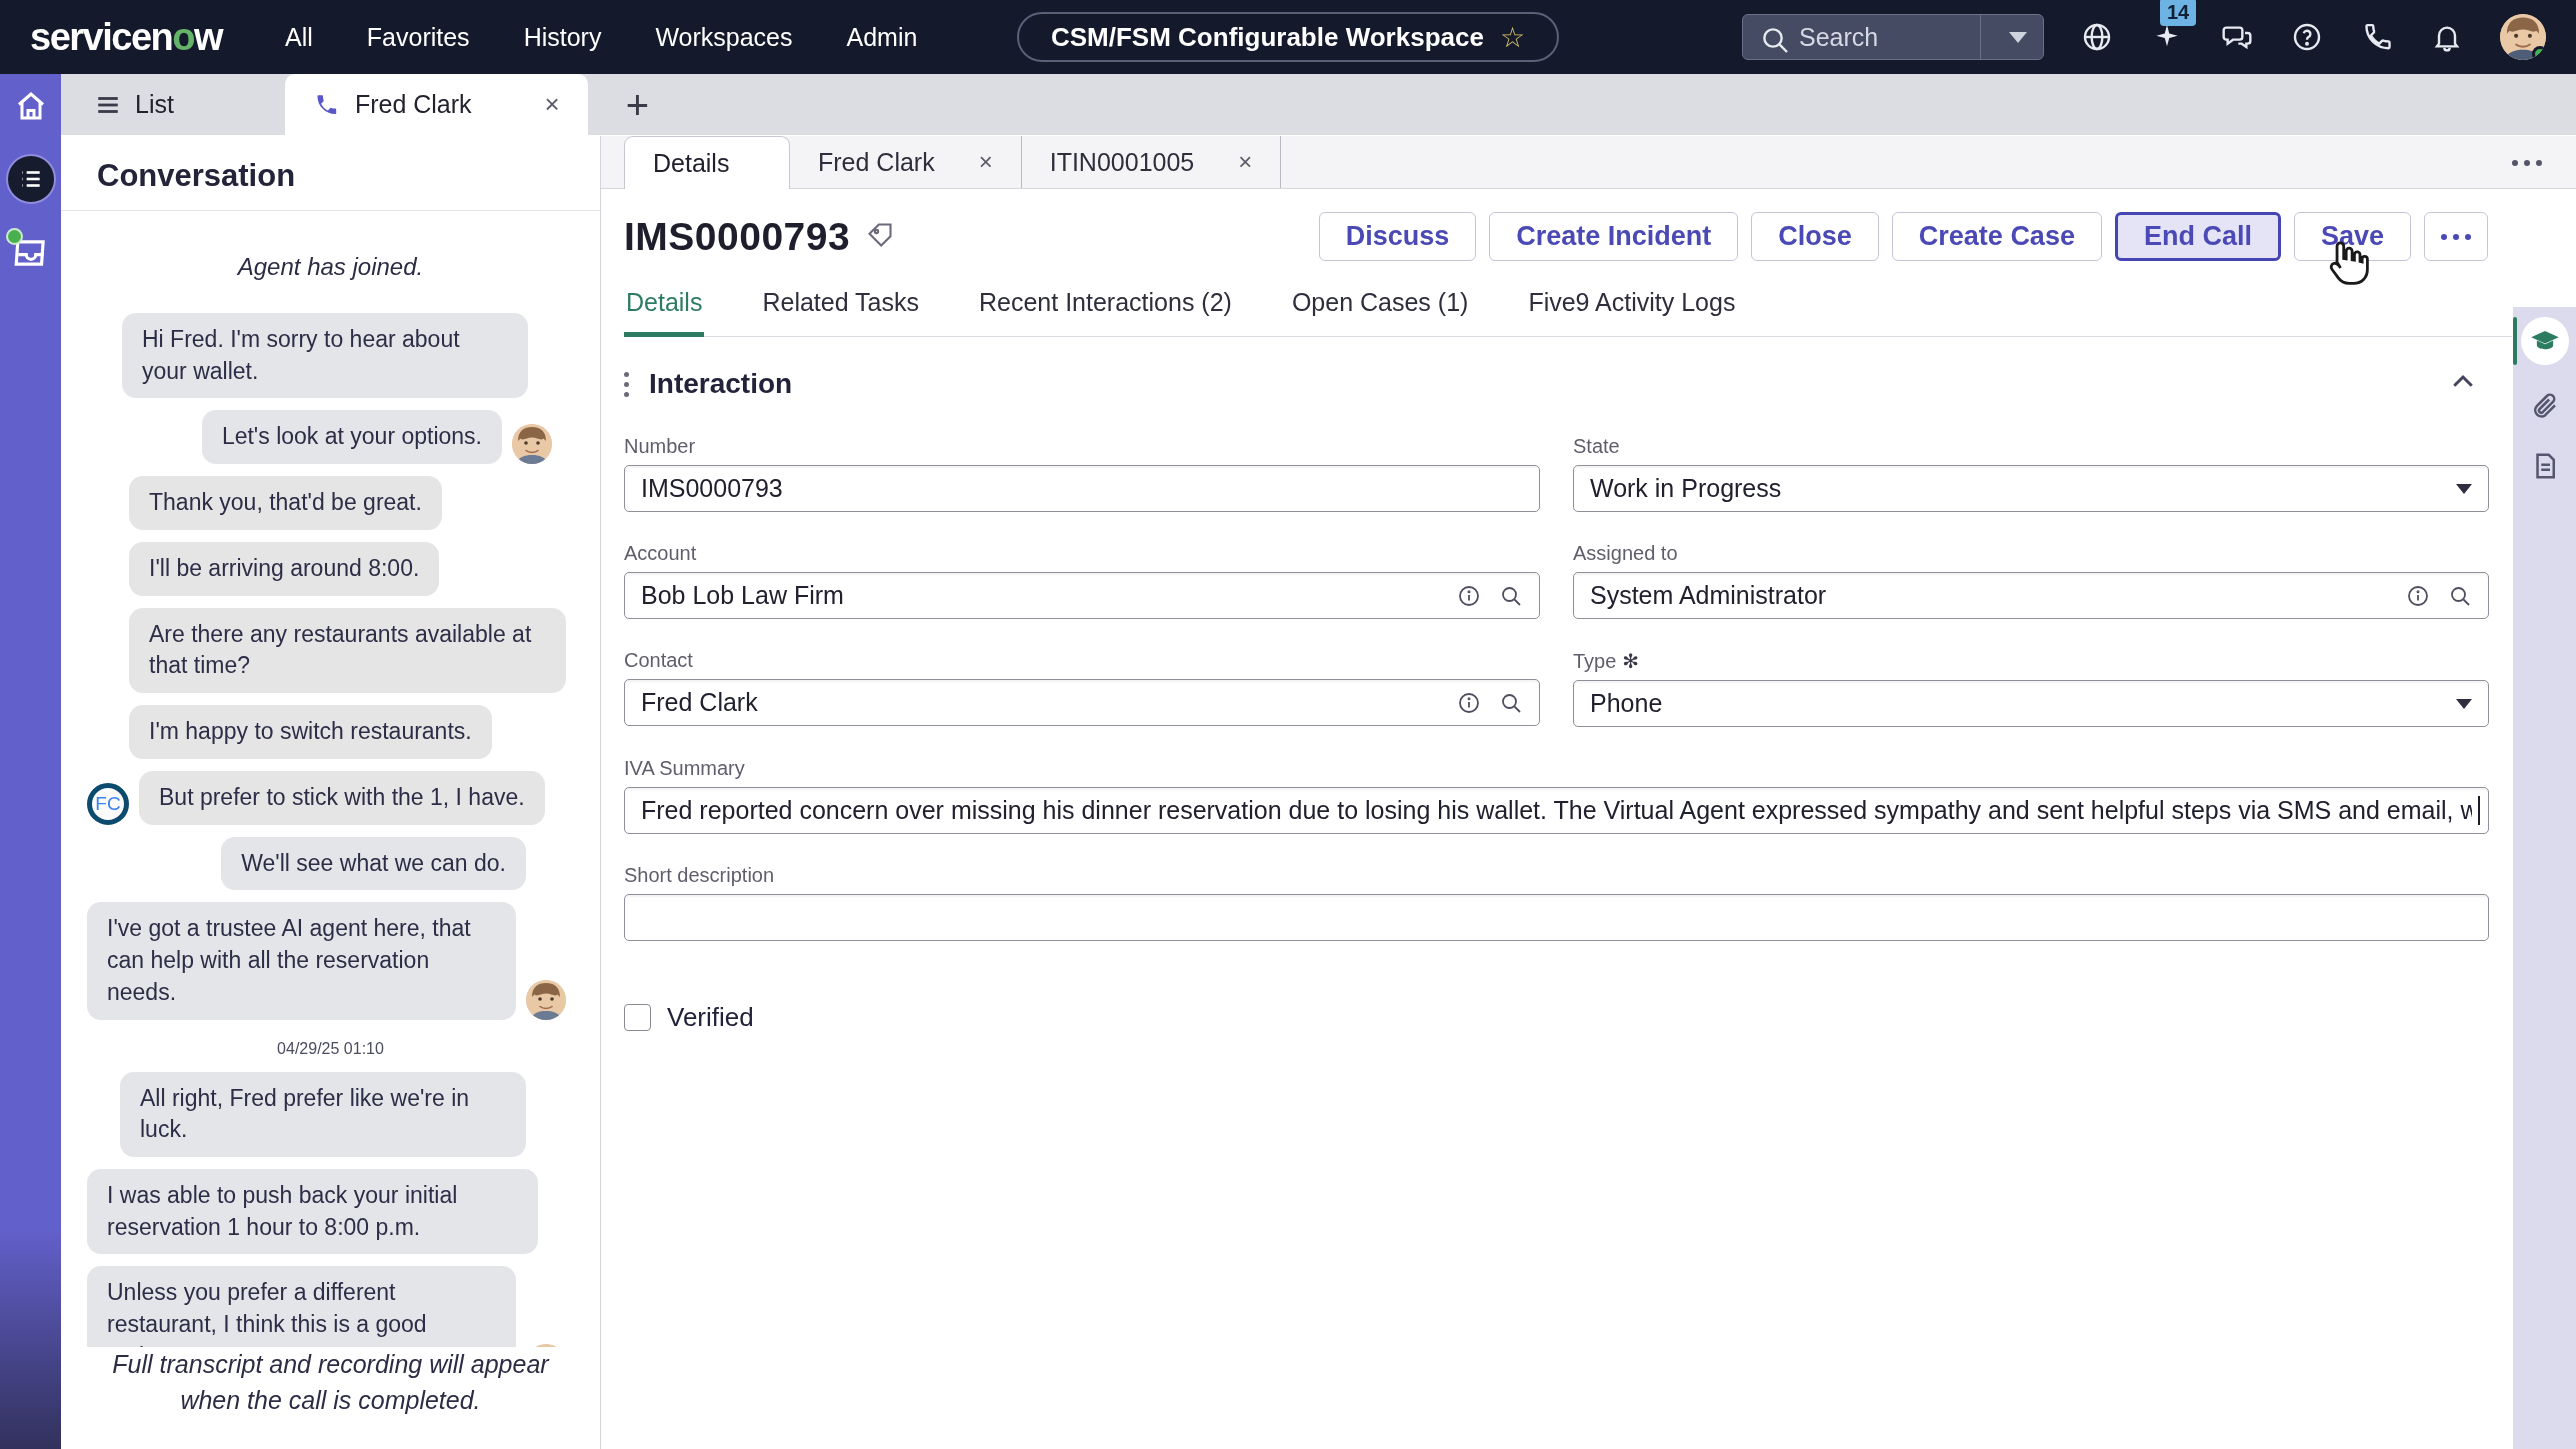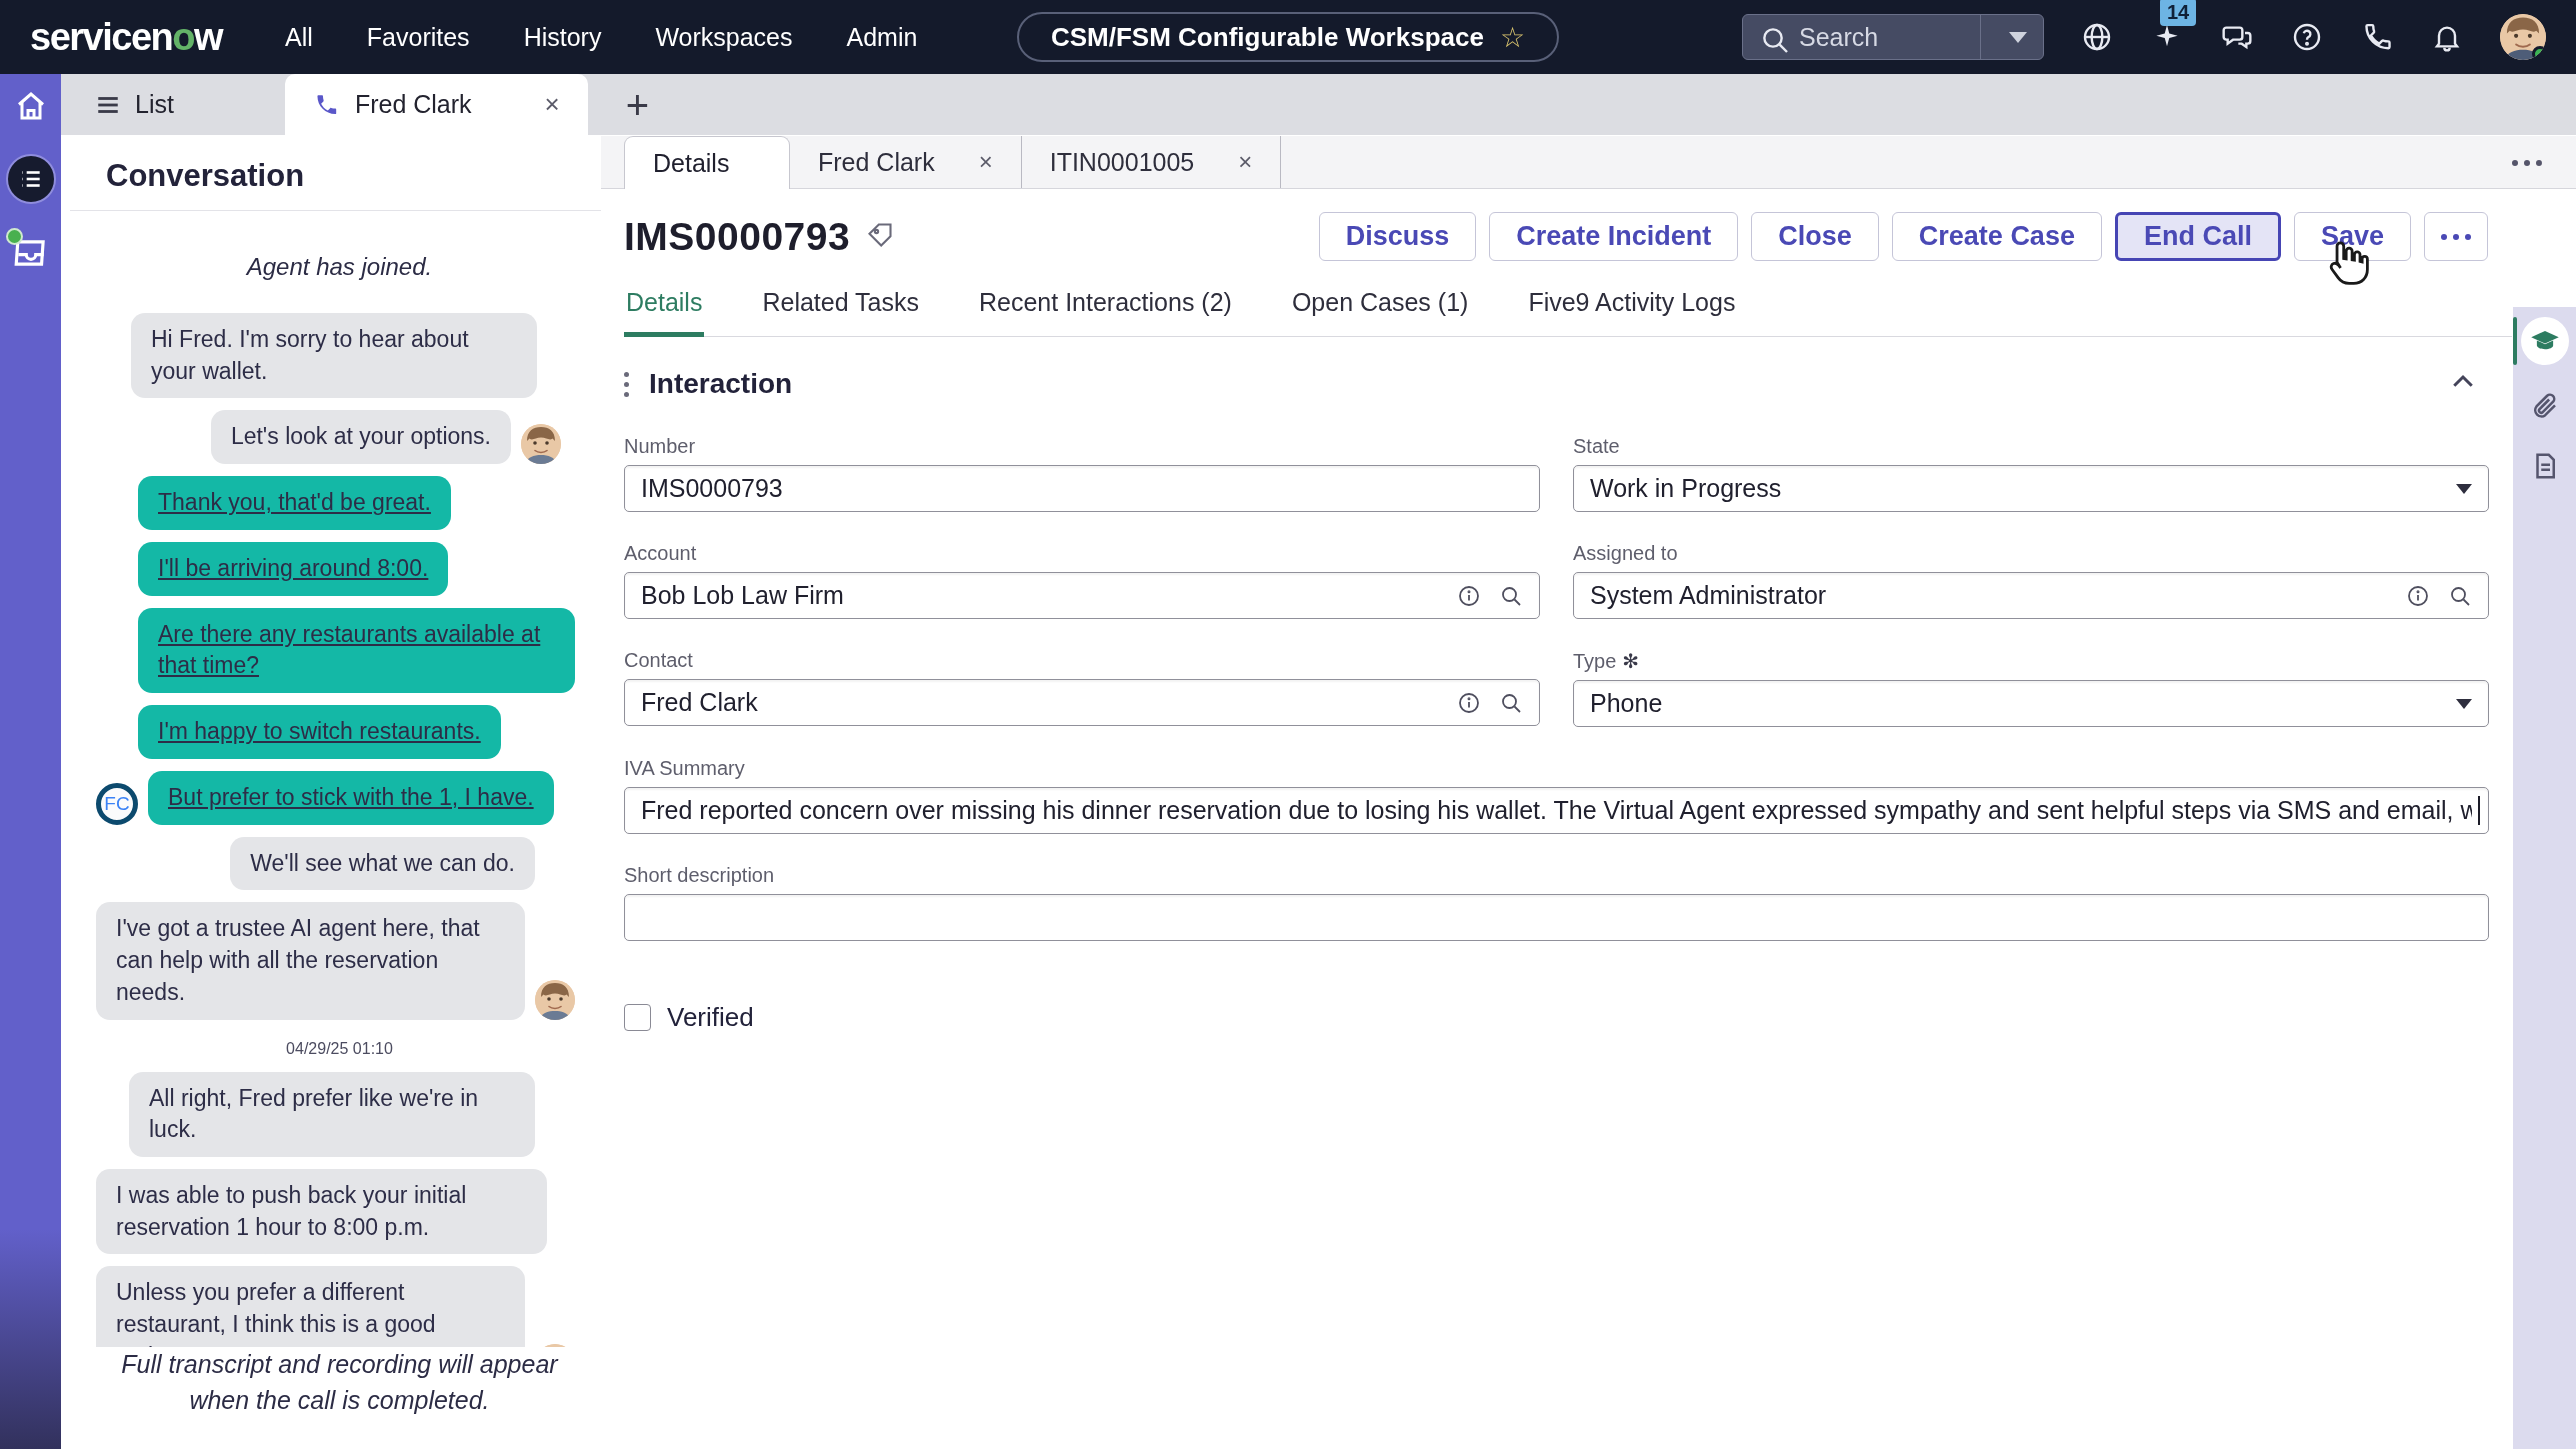--- a/index.html
+++ b/index.html
@@ -55,38 +55,38 @@
     display:flex; align-items:center; z-index:10;gap:8px; }
   .list-tab { display:flex; align-items:center; gap:14px; font-size:25px; color:#23232f; padding:0 34px; height:61px; }
   .list-tab svg { width:26px; height:26px; stroke:#3a3a48; stroke-width:2.6; }
   .record-tab { margin-left:69px; background:#ffffff; border-radius:10px 10px 0 0; height:61px;
     display:flex; align-items:center; gap:16px; padding:0 28px; font-size:25px; color:#23232f; }
   .record-tab svg { width:26px; height:26px; fill:#5a57c9; }
   .tab-x { margin-left:57px; color:#5c5c6a; font-size:26px; }
   .plus-tab { margin-left:30px; font-size:40px; color:#3a3a48; font-weight:300; line-height:1; }
 
   
-  .conversation { position:absolute; left:70px; top:136px; width:540px; height:1314px; background:#ffffff;
+  .conversation { position:absolute; left:61px; top:136px; width:540px; height:1314px; background:#ffffff;
     border-right:1px solid #d4d4da; display:flex; flex-direction:column; }
   .conv-header { padding:22px 36px 16px; font-size:31px; font-weight:600; color:#23233a;
     border-bottom:1px solid #e3e3e8; }
   .conv-body { flex:1; padding:42px 34px 0; display:flex; flex-direction:column; gap:12px; overflow:hidden; }
   .msg-sys { align-self:center; font-style:italic; font-size:24px; color:#2c2c45; margin-bottom:20px; }
   .msg-ts { align-self:center; font-size:16px; color:#4c4c60; margin:8px 0 2px; }
   .msg-row { display:flex; align-items:flex-end; gap:10px; }
   .msg-row.side-left { align-self:flex-start; }
   .msg-row.side-right { align-self:flex-end; margin-right:40px; }
   .msg-row.side-right.has-photo { margin-right:14px; }
   .msg-row.indent-sm { margin-left:12px;padding-left:15px; }
   .msg-row.indent-md { margin-left:34px; }
   .msg-row.indent-neg { margin-left:-8px; }
   .msg-row.wide-row { align-self:stretch; }
   .bubble { border-radius:14px; padding:11px 20px; font-size:23px; line-height:1.38; color:#2d2d47; max-width:406px; }
   .bubble.gray { background:#e4e5e8; }
-  .bubble.purple { background:#14b8a6;text-decoration:underline; }
+  .bubble.purple { background:#e5e5e5; }
   .bubble.wide { max-width:451px; }
   .photo-av { width:40px; height:40px; border-radius:50%; overflow:hidden; background:#e9c8a6; flex:none; }
   .photo-av.push-right { margin-left:auto; }
   .fc-av { width:42px; height:42px; border-radius:50%; background:#fbfbfc; border:5px solid #0c4a6e;
     color:#3b82f6; font-size:19px; display:grid; place-items:center; flex:none; }
   .conv-footer { margin-top:auto; padding:0 28px 32px; font-style:italic; font-size:25px; text-align:center;
     color:#2c2c45; line-height:1.42; }
 
   
   .main { position:absolute; left:601px; top:136px; width:1975px; height:1314px; background:#ffffff; }

